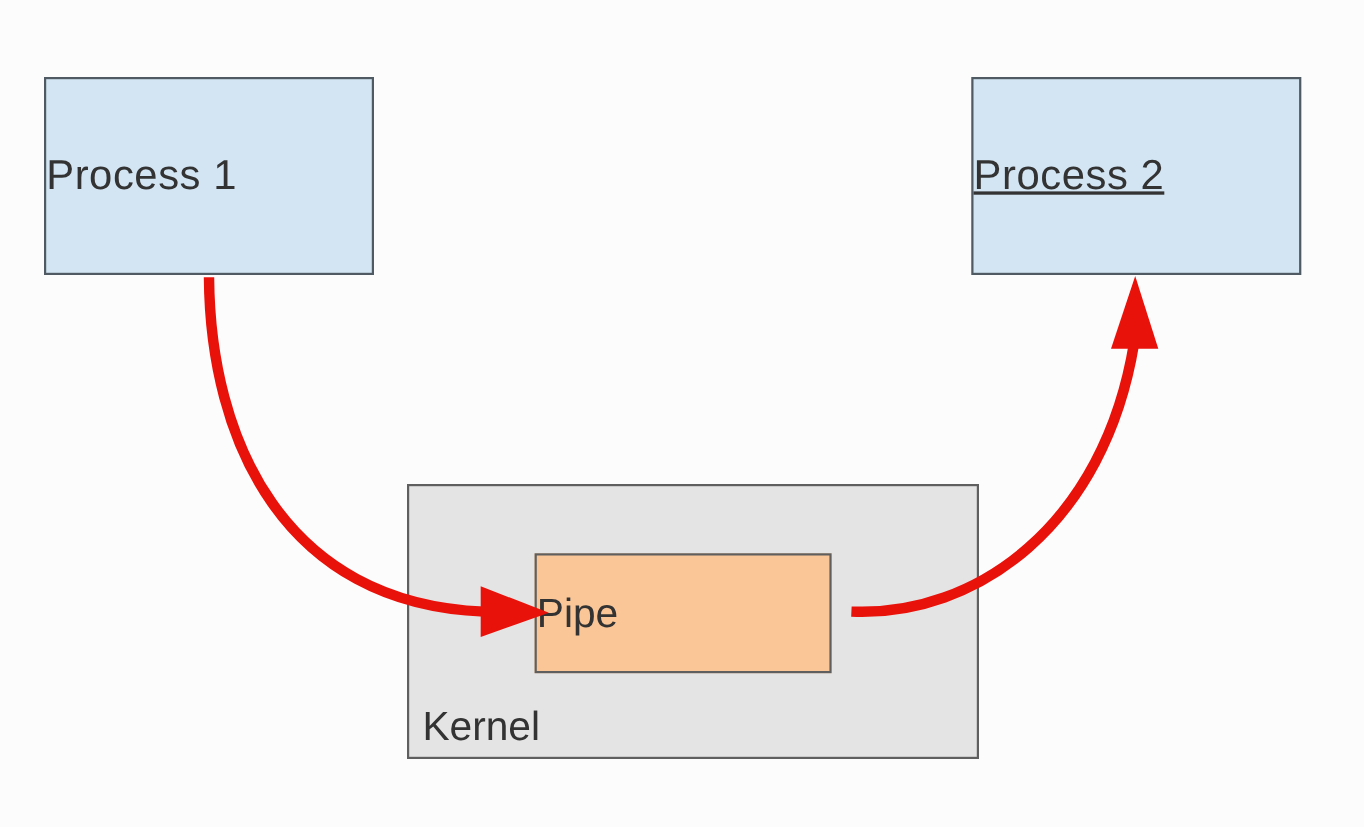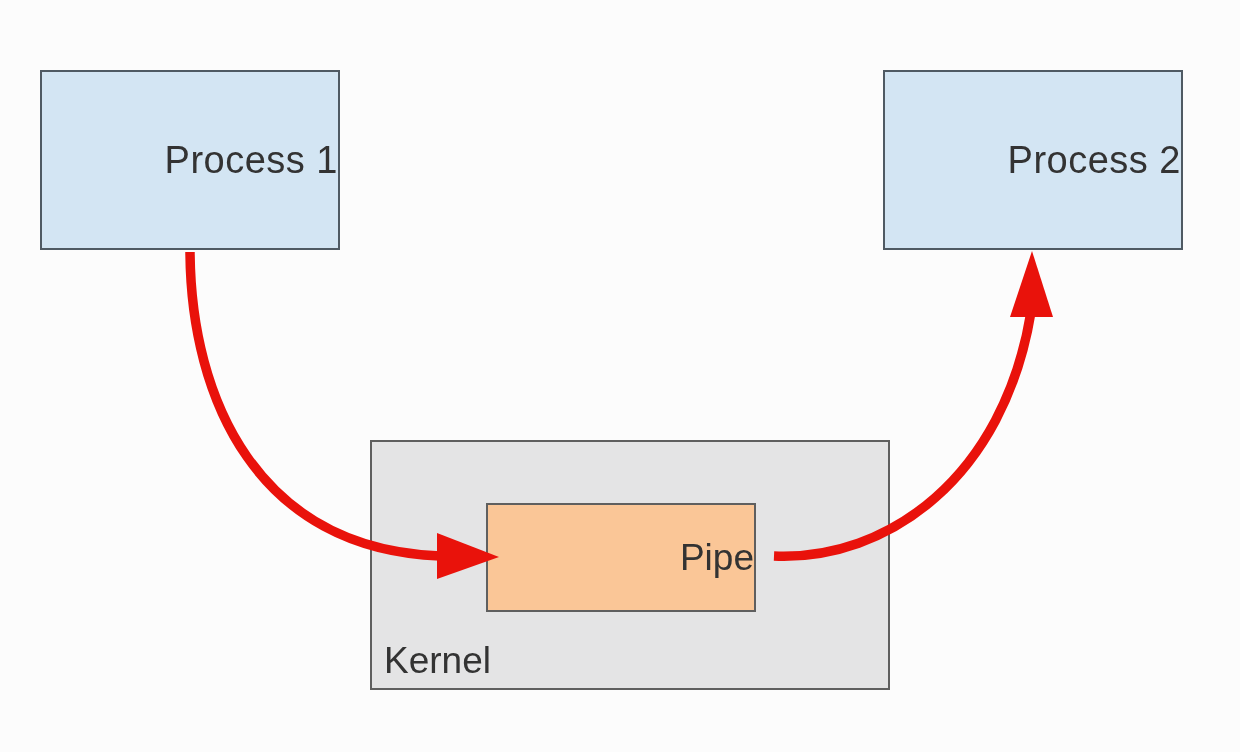--- a/index.html
+++ b/index.html
@@ -22,32 +22,32 @@
   }
   .stage {
     position: relative;
     width: 1240px; height: 752px;
     background: var(--background);
   }
   .node {
     position: absolute;
     display: flex;
     align-items: center;
-    justify-content: flex-end;
+    justify-content: flex-start;
     color: var(--text);
   }
   .process {
     width: 300px; height: 180px;
     background: var(--process-fill);
     border: 2px solid var(--process-border);
     font-size: 38px;
     letter-spacing: 0.5px;
   }
   .process-1 { left: 40px; top: 70px; }
-  .process-2 { left: 883px; top: 70px; }
+  .process-2 { left: 883px; top: 70px; text-decoration: underline; }
   .kernel {
     position: absolute;
     left: 370px; top: 440px;
     width: 520px; height: 250px;
     background: var(--kernel-fill);
     border: 2px solid var(--kernel-border);
   }
   .kernel-label {
     position: absolute;
     left: 12px; bottom: 6px;

